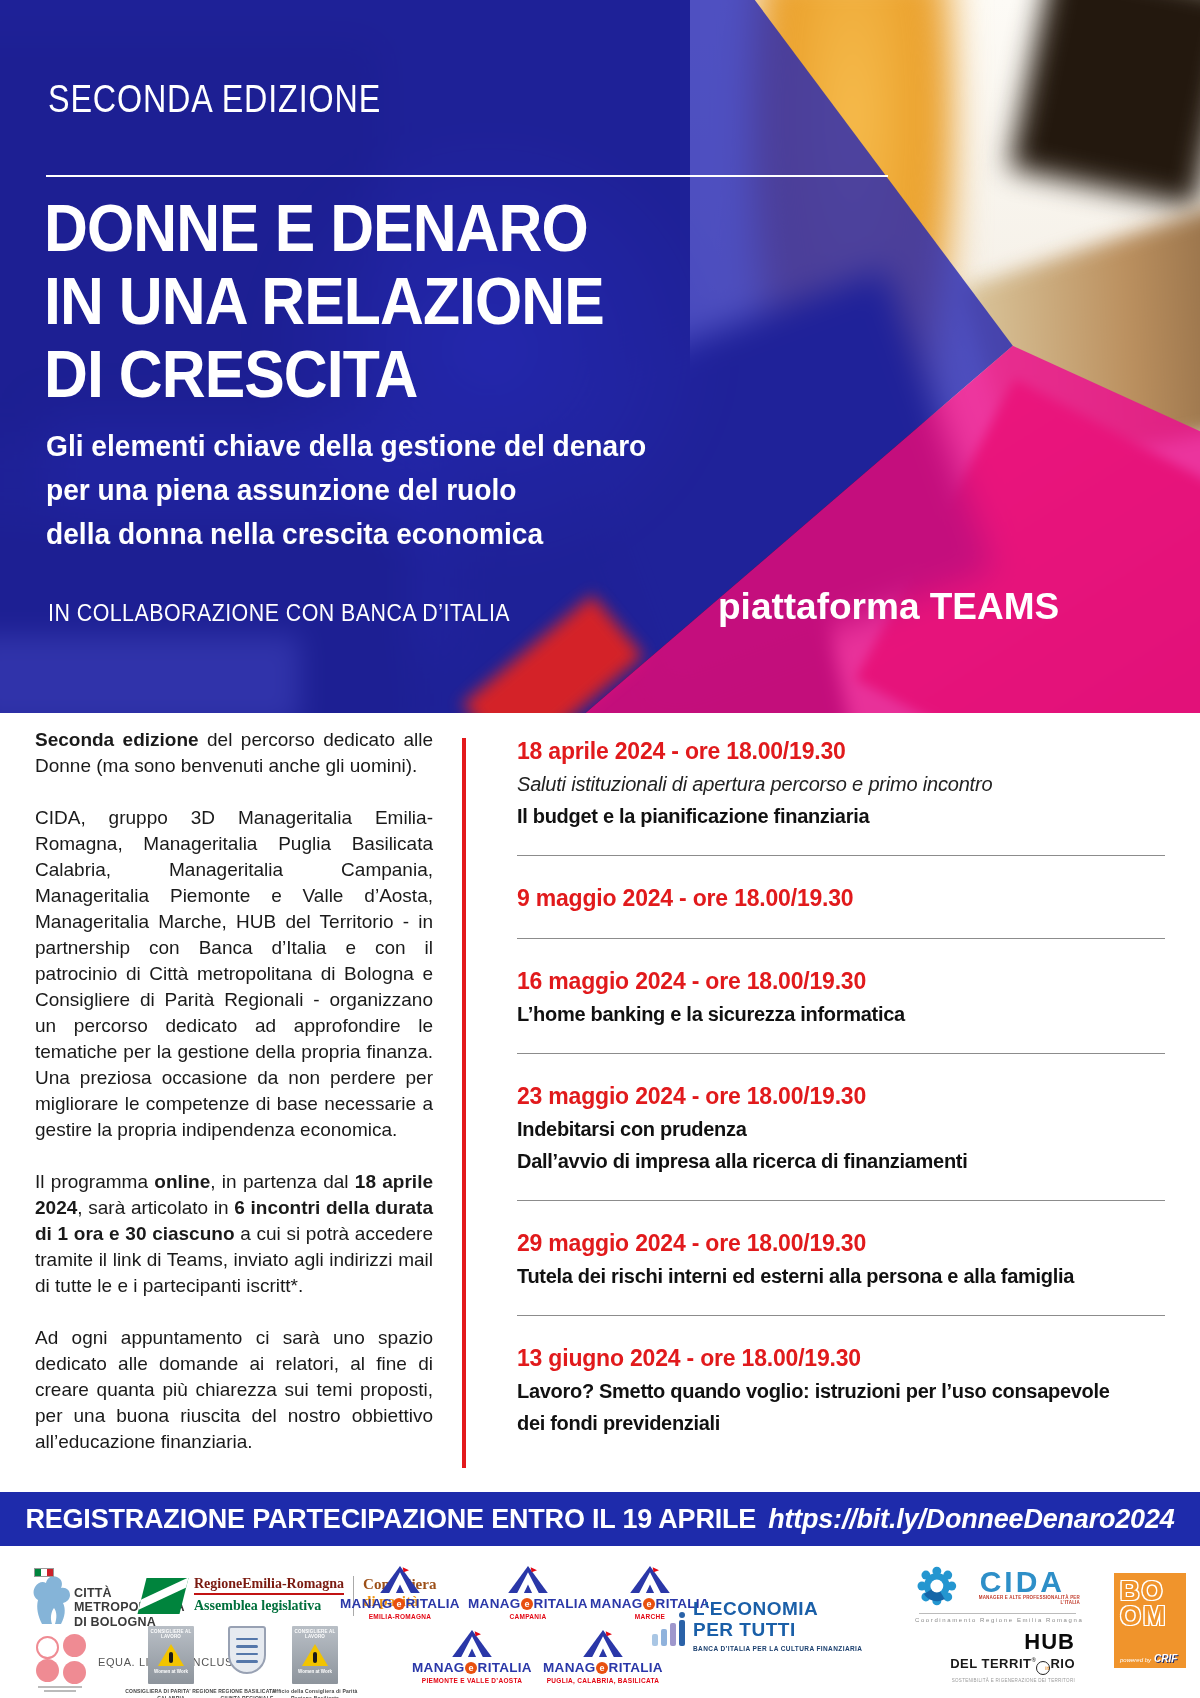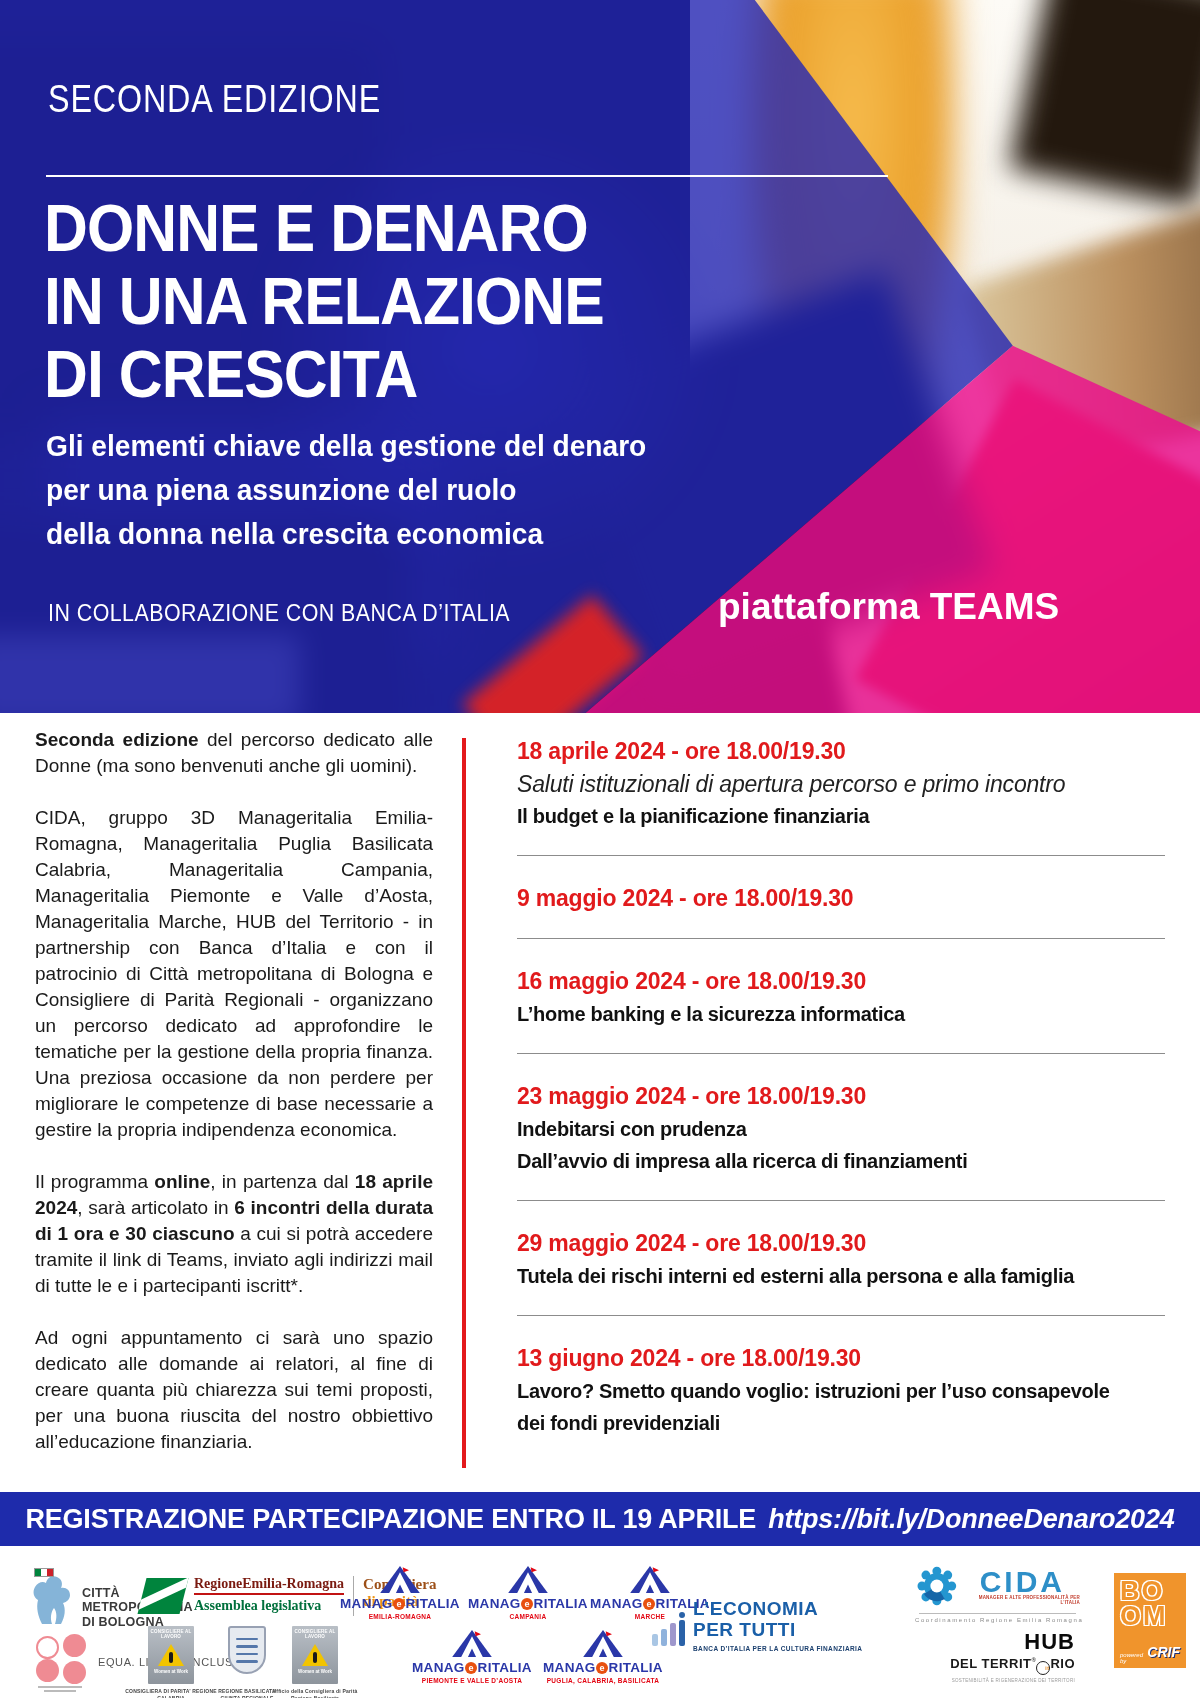--- a/index.html
+++ b/index.html
@@ -53,36 +53,36 @@
   
   .col-left{position:absolute;left:35px;top:727px;width:398px;
             font-size:19px;line-height:26px;color:#1a1a1a;text-align:justify;}
   .col-left p{margin:0 0 26px 0;}
   .b{font-weight:bold;}
 
   .red-divider{position:absolute;left:462px;top:738px;width:4px;height:730px;background:#e3191c;}
 
   .col-right{position:absolute;left:517px;top:735px;width:660px;color:#121212;}
   .sched-date{font-size:23px;font-weight:bold;color:#e11a1c;line-height:32px;letter-spacing:-.2px;}
-  .sched-note{font-size:23px;font-style:italic;color:#222;line-height:30px;margin-top:2px;letter-spacing:-.2px;}
+  .sched-note{font-size:20px;font-style:italic;color:#222;line-height:30px;margin-top:2px;letter-spacing:-.2px;}
   .sched-title{font-size:20px;font-weight:bold;color:#111;line-height:30px;margin-top:2px;letter-spacing:-.3px;}
   .sep{height:1px;background:#8c8c8c;margin:24px 0 26px 0;width:648px;}
 
   
   .banner{position:absolute;left:0;top:1492px;width:1200px;height:54px;background:#1e2bab;
           display:flex;align-items:center;justify-content:center;color:#fff;
           font-size:27px;font-weight:bold;letter-spacing:-.2px;white-space:nowrap;}
   .banner .url{font-style:italic;margin-left:12px;}
 
   
   .footer{position:absolute;left:0;top:1546px;width:1200px;height:152px;background:#fff;}
   .flogo{position:absolute;}
 
   .logo-bologna{left:28px;top:26px;display:flex;align-items:flex-start;}
-  .bol-text{margin-left:8px;margin-top:14px;font-size:12.5px;font-weight:bold;color:#3a3a3a;line-height:1.15;letter-spacing:.2px;}
+  .bol-text{margin-top:14px;font-size:12.5px;font-weight:bold;color:#3a3a3a;line-height:1.15;letter-spacing:.2px;}
   .ita-chip{position:absolute;left:6px;top:-4px;width:18px;height:7px;
             background:linear-gradient(90deg,#00843d 33%,#fff 33% 66%,#cd212a 66%);border:.5px solid #999;}
 
   .logo-equa{left:36px;top:88px;display:flex;align-items:center;}
   .clover{position:relative;width:50px;height:50px;}
   .petal{position:absolute;width:23px;height:23px;border-radius:50%;background:#ef8b93;}
   .petal.o{background:#fff;border:2px solid #ef8b93;width:19px;height:19px;}
   .equa-label{margin-left:12px;font-size:11px;color:#555;letter-spacing:.6px;}
   .tiny-bar{position:absolute;background:#bbb;height:2px;}
 
@@ -144,21 +144,21 @@
          font-size:5px;line-height:12px;color:#e8820e;vertical-align:-2px;font-weight:bold;}
   .hub-reg{font-size:6px;vertical-align:6px;color:#444;}
   .hub-tag{font-size:4.5px;color:#999;margin-top:3px;letter-spacing:.3px;}
 
   .logo-boom{left:1114px;top:27px;width:72px;height:95px;background:#f0942c;box-sizing:border-box;
              padding:6px 6px 4px;display:flex;flex-direction:column;}
   .boom-l{font-size:27px;font-weight:bold;line-height:25px;letter-spacing:2px;color:#f0942c;
           text-shadow:-1.2px -1.2px 0 #fff,1.2px -1.2px 0 #fff,-1.2px 1.2px 0 #fff,1.2px 1.2px 0 #fff;}
   .boom-pow{margin-top:auto;display:flex;align-items:baseline;gap:3px;}
   .pow-txt{font-size:6px;font-style:italic;color:#fff;}
-  .pow-crif{font-size:14px;font-weight:bold;font-style:italic;color:#fff;text-shadow:1px 1px 0 #203070;}
+  .pow-crif{font-size:10px;font-weight:bold;font-style:italic;color:#fff;text-shadow:1px 1px 0 #203070;}
 </style>
 </head>
 <body>
 
 <div class="page">
 
   <div class="hero">
     <div class="ph ph-white"></div>
     <div class="ph ph-cup"></div>
     <div class="ph ph-darkcorner"></div>

